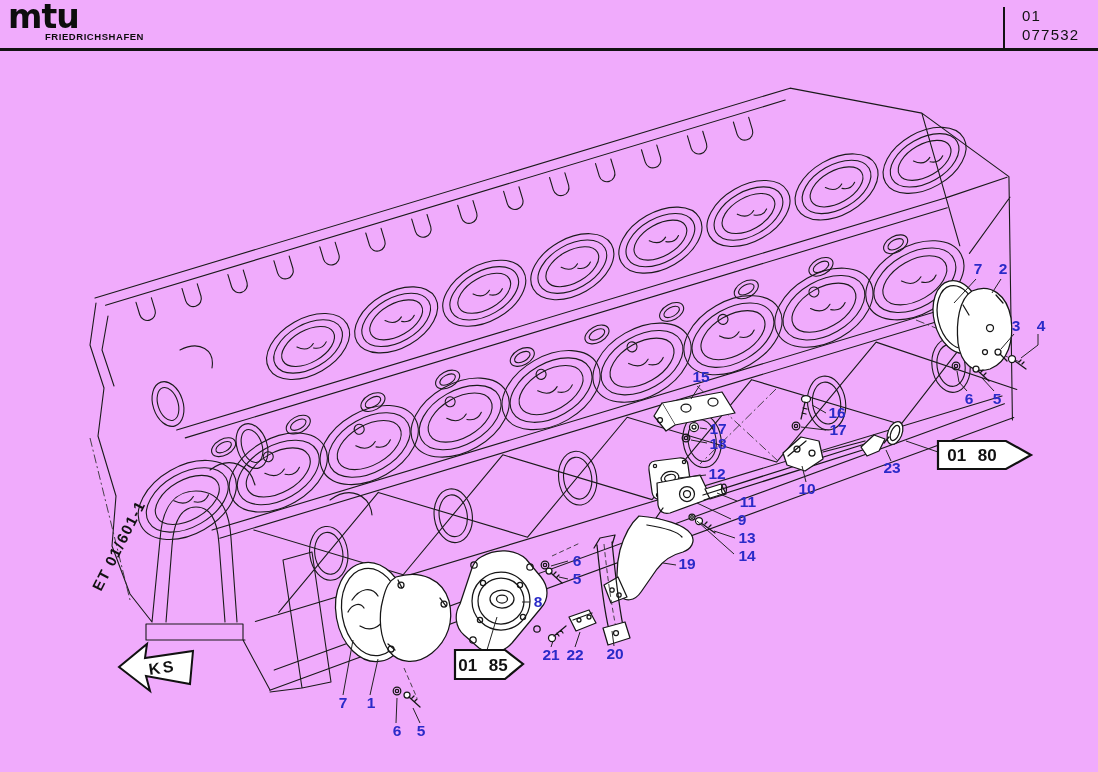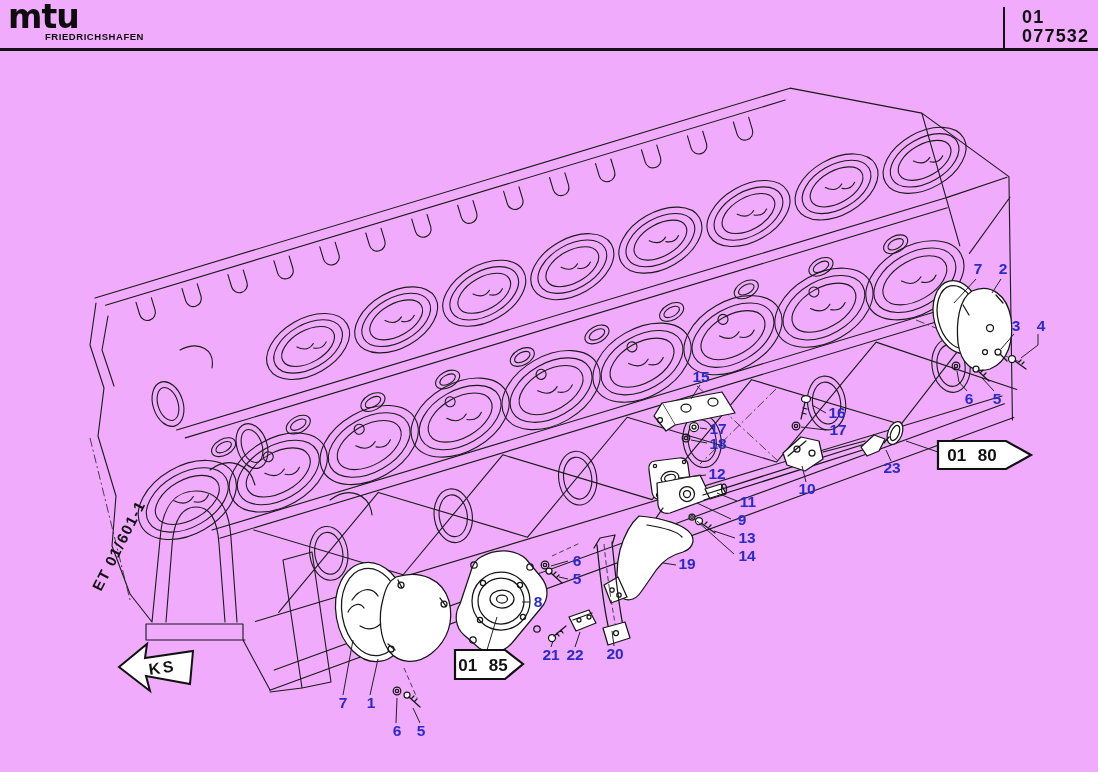--- a/index.html
+++ b/index.html
@@ -4,21 +4,21 @@
 <style>
   html,body{margin:0;padding:0;background:#e8e8e8;}
   .page{position:relative;width:1098px;height:772px;background:#f0abfc;overflow:hidden;
         font-family:"Liberation Sans",sans-serif;color:#111;}
   .abs{position:absolute;}
   .brand{left:8px;top:0px;font-family:"DejaVu Sans",sans-serif;font-weight:900;
          font-size:33px;letter-spacing:-1px;color:#0d0d0d;line-height:1;}
   .brand-sub{left:9px;top:31px;font-size:9.5px;font-weight:600;letter-spacing:0.55px;color:#0d0d0d;margin-left:36px;}
   .rule{left:0;top:48px;width:1098px;height:3px;background:#121212;}
   .sep{left:1003px;top:7px;width:2px;height:41px;background:#121212;}
-  .code{left:1022px;font-size:18px;font-weight:700;letter-spacing:1.2px;color:#111;}
+  .code{left:1022px;font-size:15px;font-weight:400;letter-spacing:1.2px;color:#111;}
   .code1{top:7px;}
   .code2{top:26px;}
   svg{position:absolute;left:0;top:0;}
   .bk{stroke:#1a1a1a;stroke-width:1.1;fill:none;stroke-linecap:round;stroke-linejoin:round;}
   .pt{stroke:#161616;stroke-width:1.25;fill:none;stroke-linecap:round;stroke-linejoin:round;}
   .ptf{stroke:#161616;stroke-width:1.25;fill:#fff;stroke-linejoin:round;}
   .ld{stroke:#222;stroke-width:1;fill:none;}
   .dd{stroke:#333;stroke-width:0.9;fill:none;stroke-dasharray:9 3 2 3;}
   .ds{stroke:#333;stroke-width:0.9;fill:none;stroke-dasharray:5 3;}
   .co{font:700 15.5px "Liberation Sans",sans-serif;fill:#2a2ac8;cursor:pointer;}

